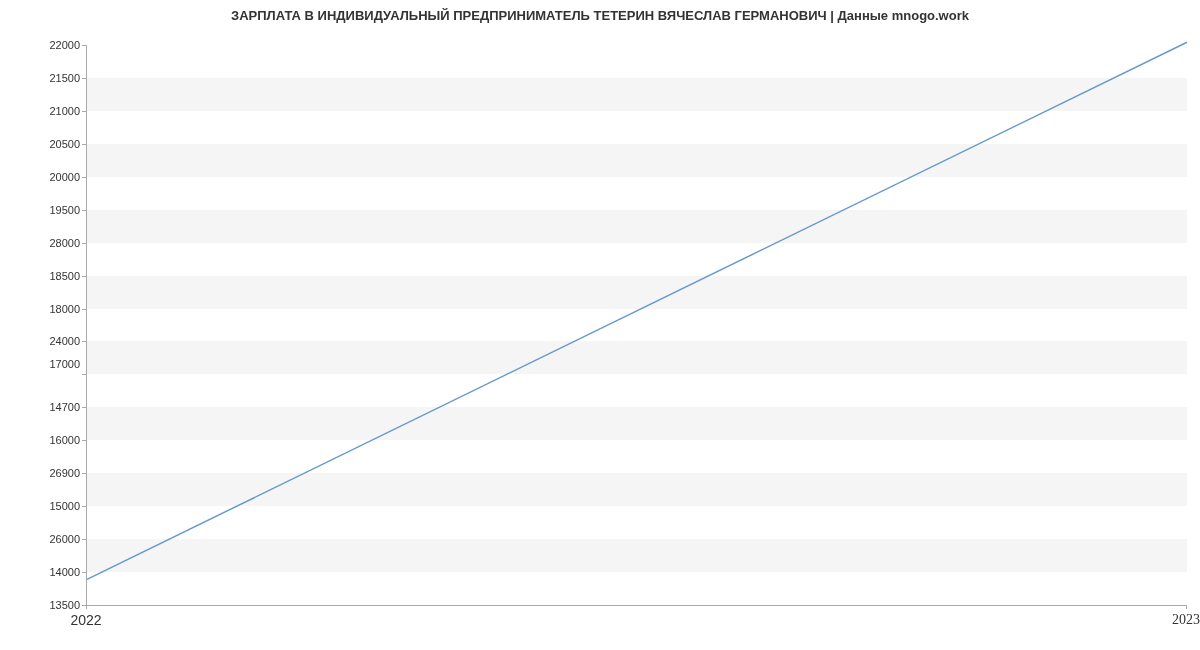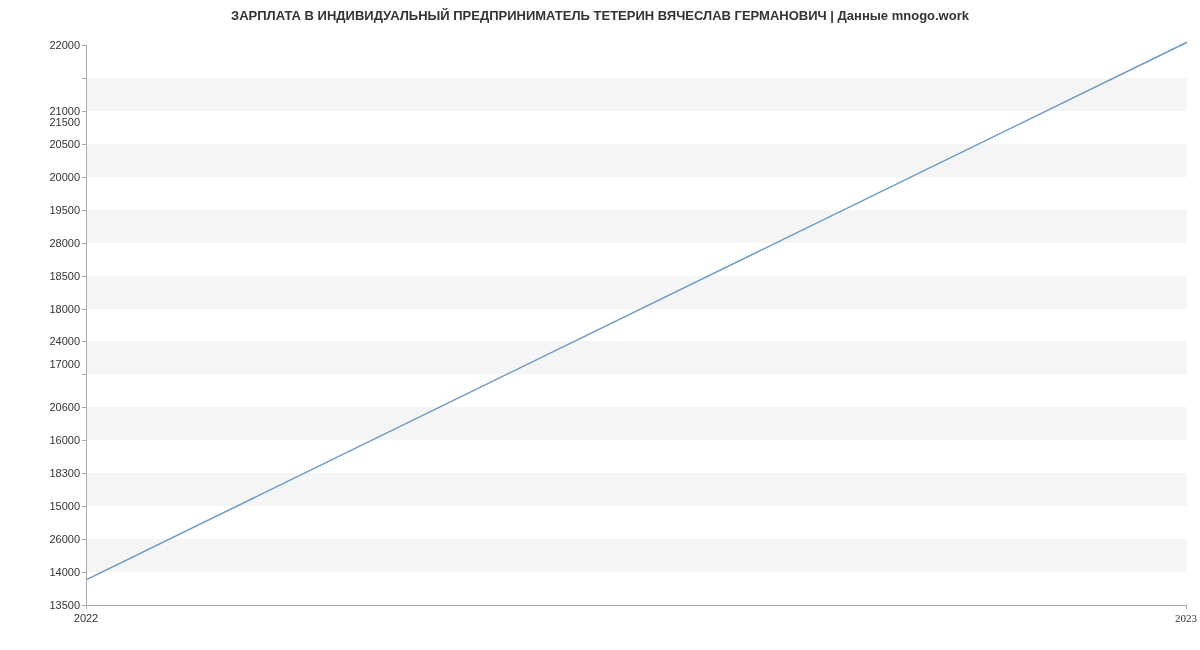--- a/index.html
+++ b/index.html
@@ -48,21 +48,21 @@
     right: 1120px;
     width: 80px;
     text-align: right;
     font-size: 11px;
     color: #333;
     transform: translateY(-50%);
   }
   .x-tick-label {
     position: absolute;
     top: 612px;
-    font-size: 11px;
+    font-size: 14px;
     color: #333;
     transform: translateX(-50%);
   }
   .y-tick-mark {
     position: absolute;
     left: 82px;
     width: 4px;
     height: 1px;
     background: #aaa;
   }
@@ -102,45 +102,45 @@
       </svg>
     </div>
 <div class="y-tick-label" style="top: 605px;">13500</div>
     <div class="y-tick-mark" style="top: 605px;"></div>
     <div class="y-tick-label" style="top: 572.059px;">14000</div>
     <div class="y-tick-mark" style="top: 572.059px;"></div>
     <div class="y-tick-label" style="top: 539.118px;">26000</div>
     <div class="y-tick-mark" style="top: 539.118px;"></div>
     <div class="y-tick-label" style="top: 506.176px;">15000</div>
     <div class="y-tick-mark" style="top: 506.176px;"></div>
-    <div class="y-tick-label" style="top: 473.235px;">18300</div>
+    <div class="y-tick-label" style="top: 473.235px;">26900</div>
     <div class="y-tick-mark" style="top: 473.235px;"></div>
     <div class="y-tick-label" style="top: 440.294px;">16000</div>
     <div class="y-tick-mark" style="top: 440.294px;"></div>
-    <div class="y-tick-label" style="top: 407.353px;">20600</div>
+    <div class="y-tick-label" style="top: 407.353px;">14700</div>
     <div class="y-tick-mark" style="top: 407.353px;"></div>
     <div class="y-tick-label" style="top: 364px;">17000</div>
     <div class="y-tick-mark" style="top: 374.412px;"></div>
     <div class="y-tick-label" style="top: 341.471px;">24000</div>
     <div class="y-tick-mark" style="top: 341.471px;"></div>
     <div class="y-tick-label" style="top: 308.529px;">18000</div>
     <div class="y-tick-mark" style="top: 308.529px;"></div>
     <div class="y-tick-label" style="top: 275.588px;">18500</div>
     <div class="y-tick-mark" style="top: 275.588px;"></div>
     <div class="y-tick-label" style="top: 242.647px;">28000</div>
     <div class="y-tick-mark" style="top: 242.647px;"></div>
     <div class="y-tick-label" style="top: 209.706px; text-align: right;">19500</div>
     <div class="y-tick-mark" style="top: 209.706px;"></div>
     <div class="y-tick-label" style="top: 176.765px;">20000</div>
     <div class="y-tick-mark" style="top: 176.765px;"></div>
     <div class="y-tick-label" style="top: 143.824px;">20500</div>
     <div class="y-tick-mark" style="top: 143.824px;"></div>
     <div class="y-tick-label" style="top: 110.882px;">21000</div>
     <div class="y-tick-mark" style="top: 110.882px;"></div>
-    <div class="y-tick-label" style="top: 77.9412px; margin-top: 44px;">21500</div>
+    <div class="y-tick-label" style="top: 77.9412px;">21500</div>
     <div class="y-tick-mark" style="top: 77.9412px;"></div>
     <div class="y-tick-label" style="top: 45px;">22000</div>
     <div class="y-tick-mark" style="top: 45px;"></div>
     <div class="x-tick-label" style="left: 86px;">2022</div>
     <div class="x-tick-mark" style="left: 86px;"></div>
     <div class="x-tick-label" style="left: 1186px; font-family: Liberation Serif, serif;">2023</div>
     <div class="x-tick-mark" style="left: 1186px;"></div>
   </div>
 
 </body></html>

